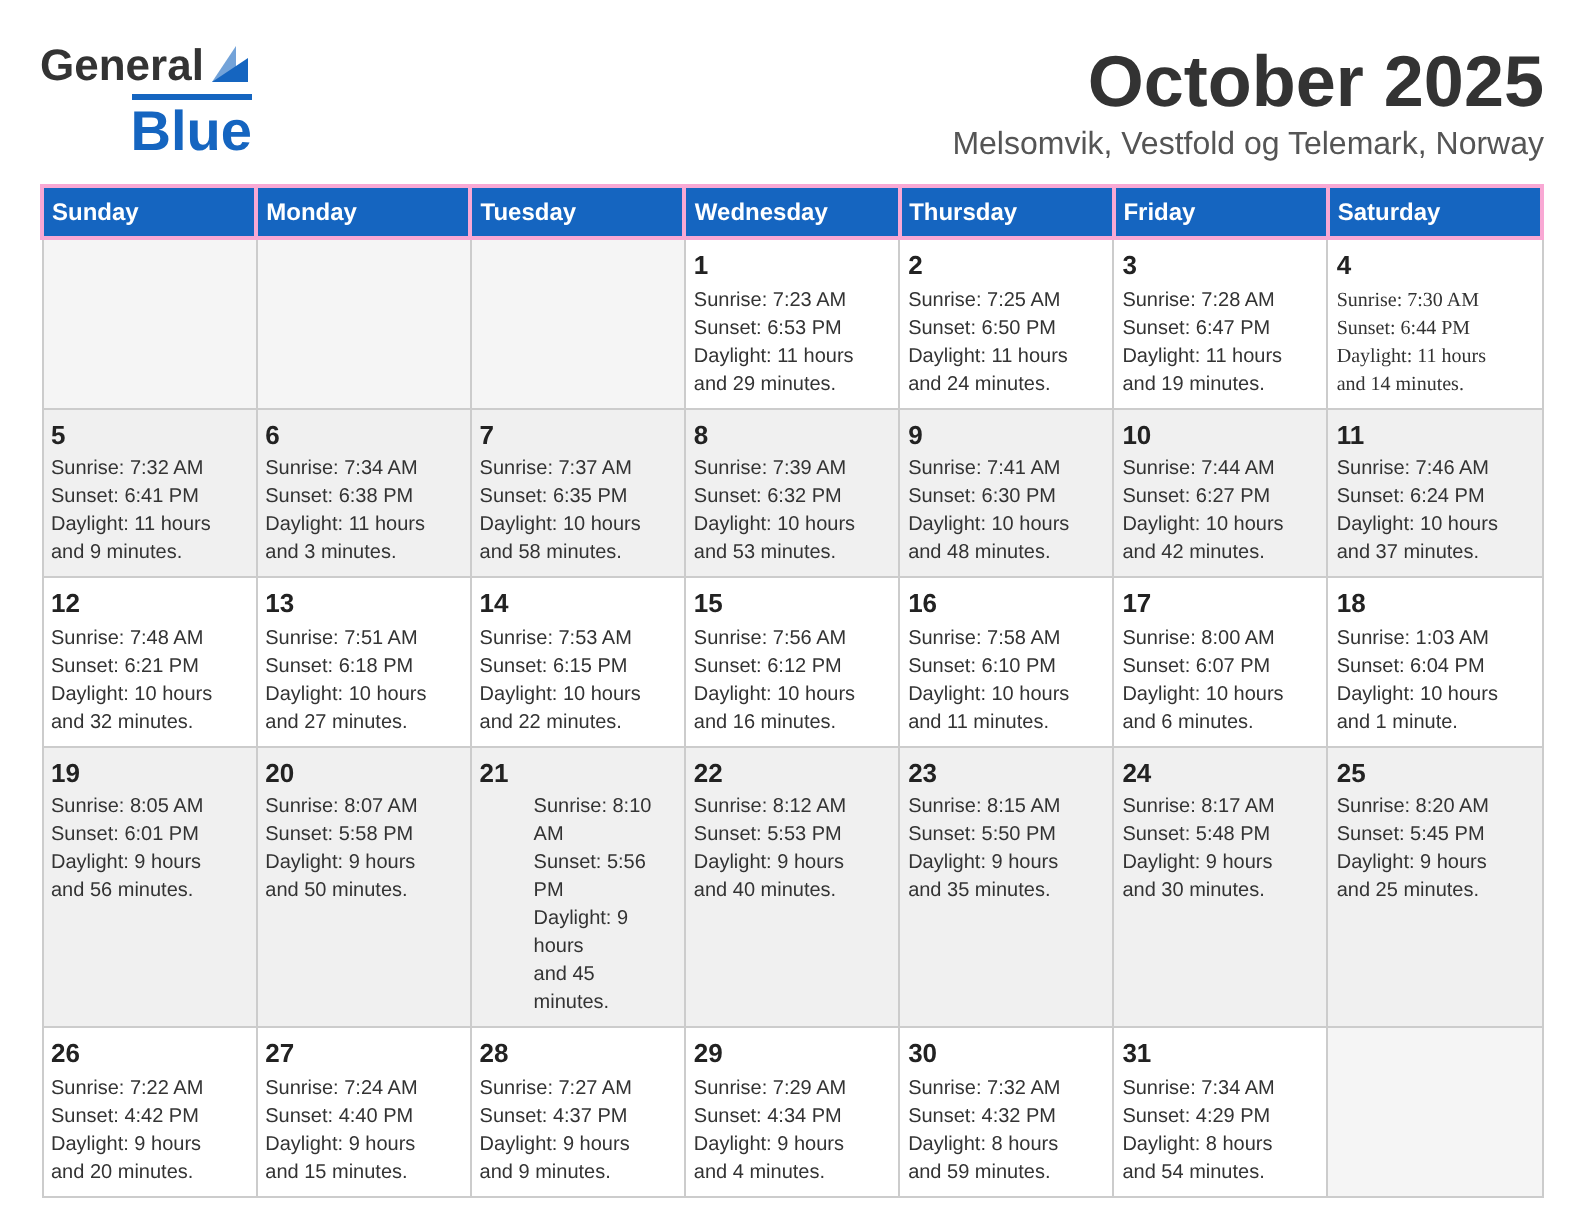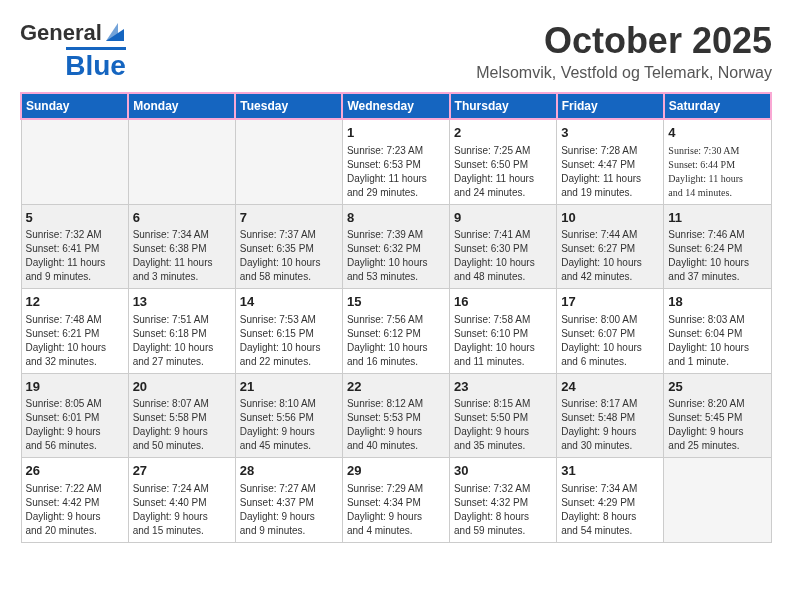--- a/index.html
+++ b/index.html
@@ -128,21 +128,21 @@
         <td>
           <span class="day-number">2</span>
           <div class="day-info" style="white-space: pre-line;">Sunrise: 7:25 AM
 Sunset: 6:50 PM
 Daylight: 11 hours
 and 24 minutes.</div>
         </td>
         <td>
           <span class="day-number">3</span>
           <div class="day-info" style="white-space: pre-line;">Sunrise: 7:28 AM
-Sunset: 4:47 PM
+Sunset: 6:47 PM
 Daylight: 11 hours
 and 19 minutes.</div>
         </td>
         <td>
           <span class="day-number">4</span>
           <div class="day-info" style="white-space: pre-line; font-family: Liberation Serif, serif;">Sunrise: 7:30 AM
 Sunset: 6:44 PM
 Daylight: 11 hours
 and 14 minutes.</div>
         </td>
@@ -236,21 +236,21 @@
         </td>
         <td>
           <span class="day-number">17</span>
           <div class="day-info" style="white-space: pre-line;">Sunrise: 8:00 AM
 Sunset: 6:07 PM
 Daylight: 10 hours
 and 6 minutes.</div>
         </td>
         <td>
           <span class="day-number">18</span>
-          <div class="day-info" style="white-space: pre-line;">Sunrise: 8:03 AM
+          <div class="day-info" style="white-space: pre-line;">Sunrise: 1:03 AM
 Sunset: 6:04 PM
 Daylight: 10 hours
 and 1 minute.</div>
         </td>
       </tr>
       <tr class="row-shade">
         <td>
           <span class="day-number">19</span>
           <div class="day-info" style="white-space: pre-line;">Sunrise: 8:05 AM
 Sunset: 6:01 PM
@@ -259,21 +259,21 @@
         </td>
         <td>
           <span class="day-number">20</span>
           <div class="day-info" style="white-space: pre-line;">Sunrise: 8:07 AM
 Sunset: 5:58 PM
 Daylight: 9 hours
 and 50 minutes.</div>
         </td>
         <td>
           <span class="day-number">21</span>
-          <div class="day-info" style="white-space: pre-line;">Sunrise: 8:10 AM
+          <div class="day-info" style="white-space: pre-line; margin-left: 27px;">Sunrise: 8:10 AM
 Sunset: 5:56 PM
 Daylight: 9 hours
 and 45 minutes.</div>
         </td>
         <td>
           <span class="day-number">22</span>
           <div class="day-info" style="white-space: pre-line;">Sunrise: 8:12 AM
 Sunset: 5:53 PM
 Daylight: 9 hours
 and 40 minutes.</div>

